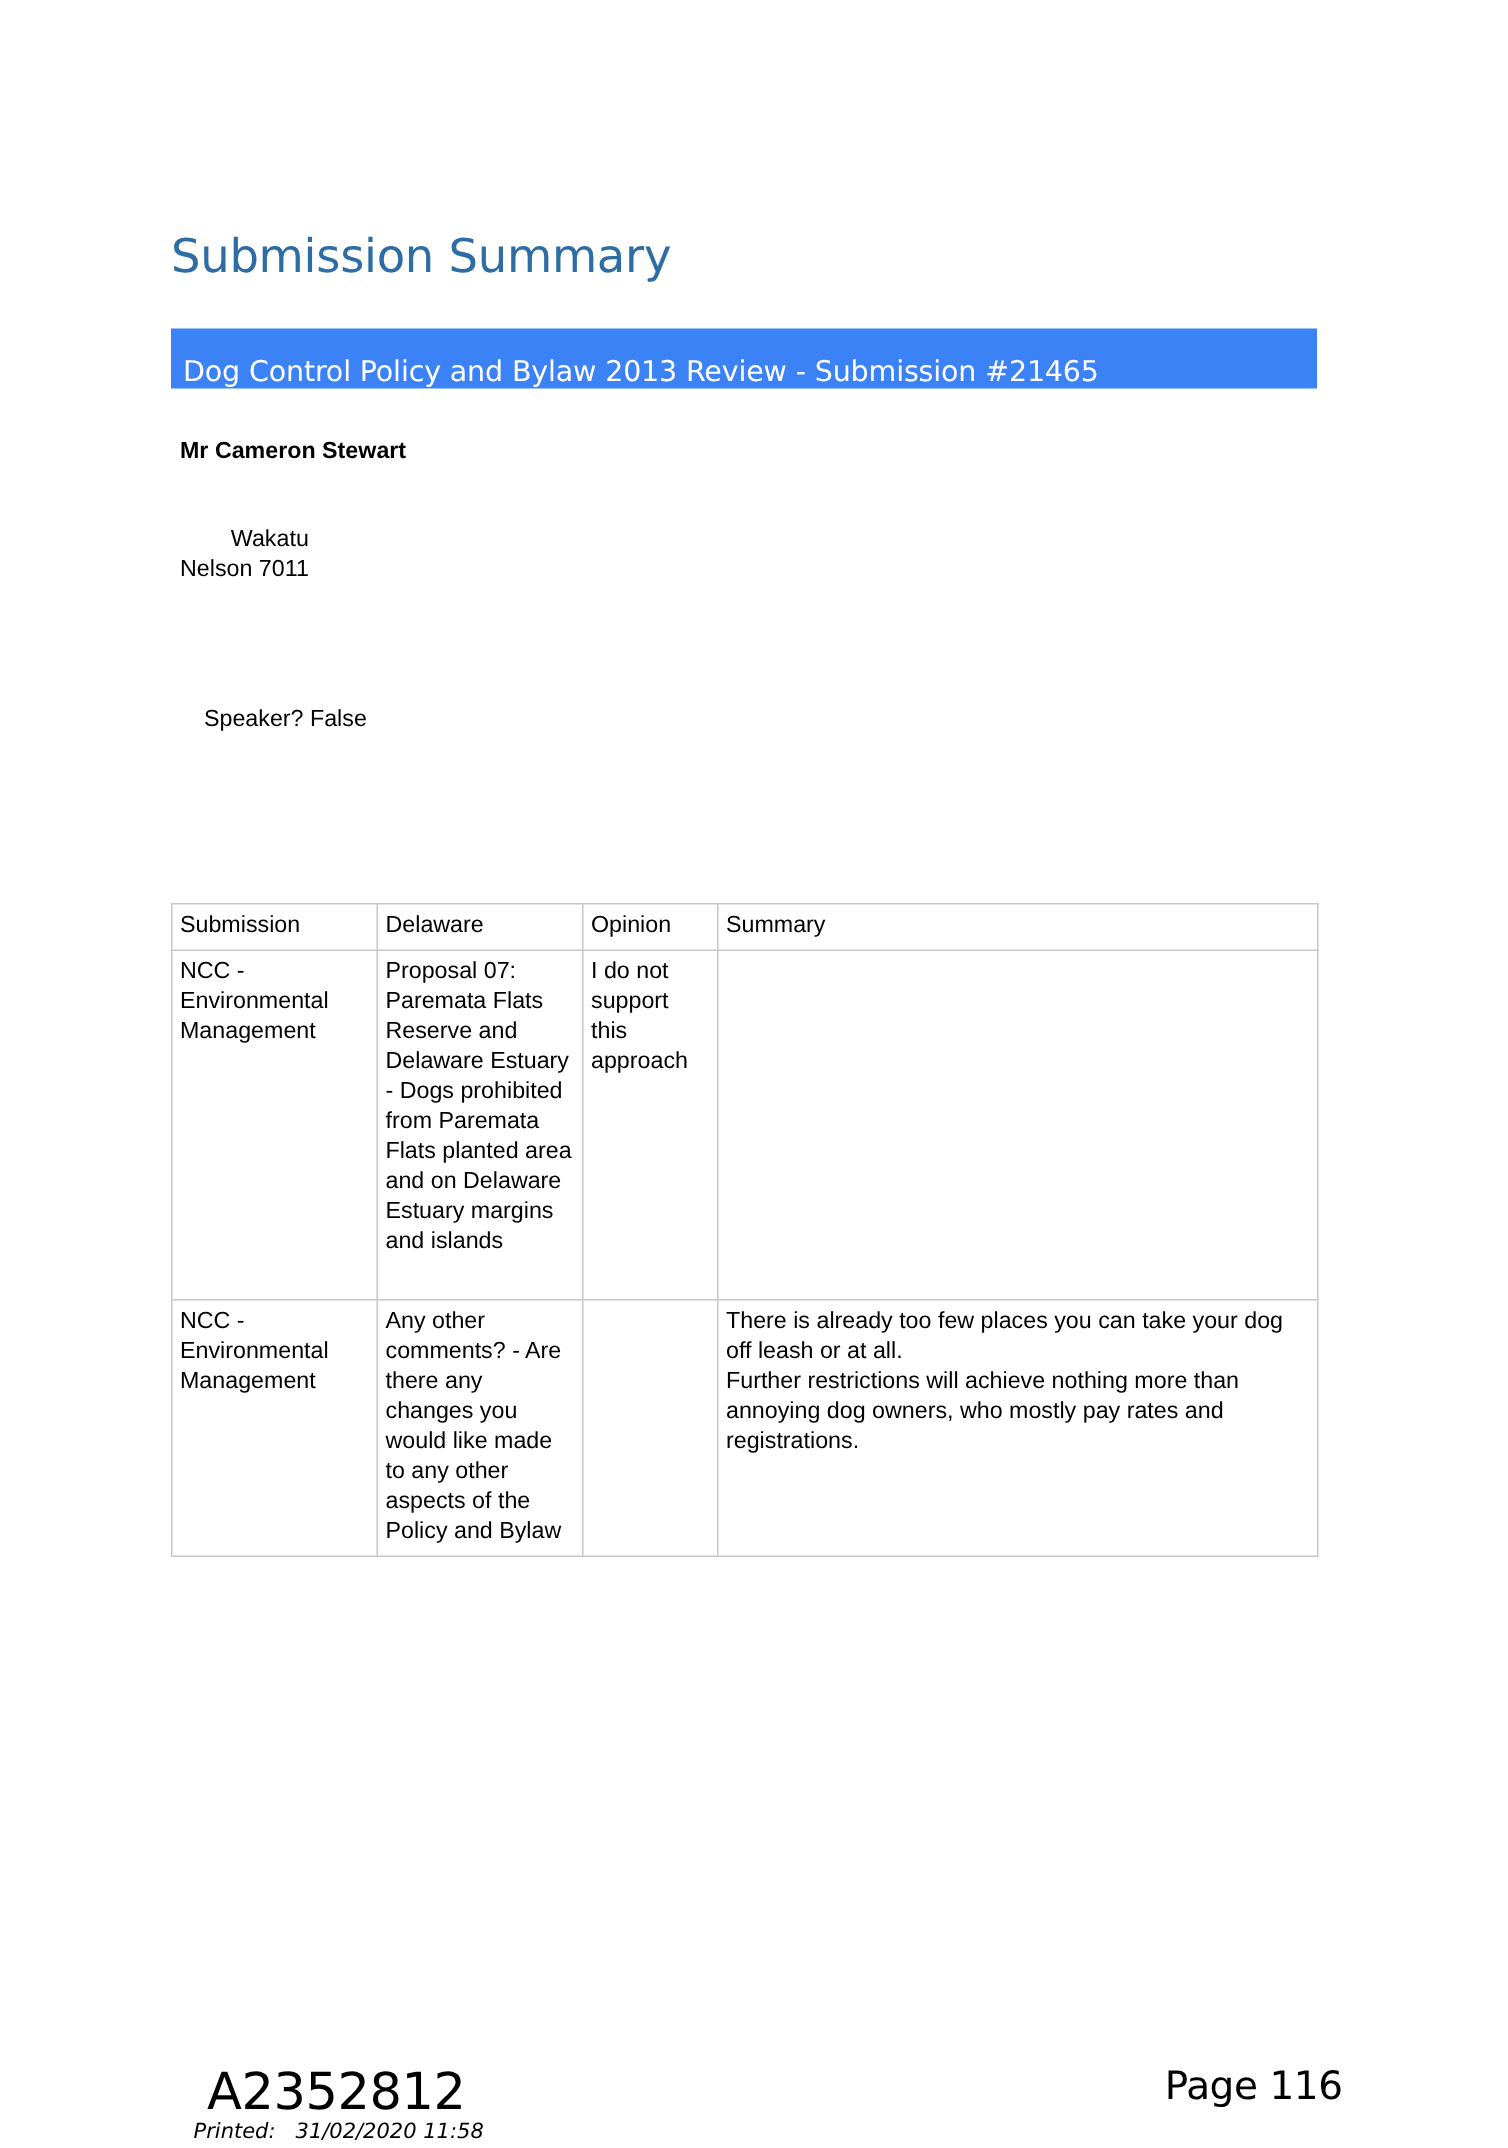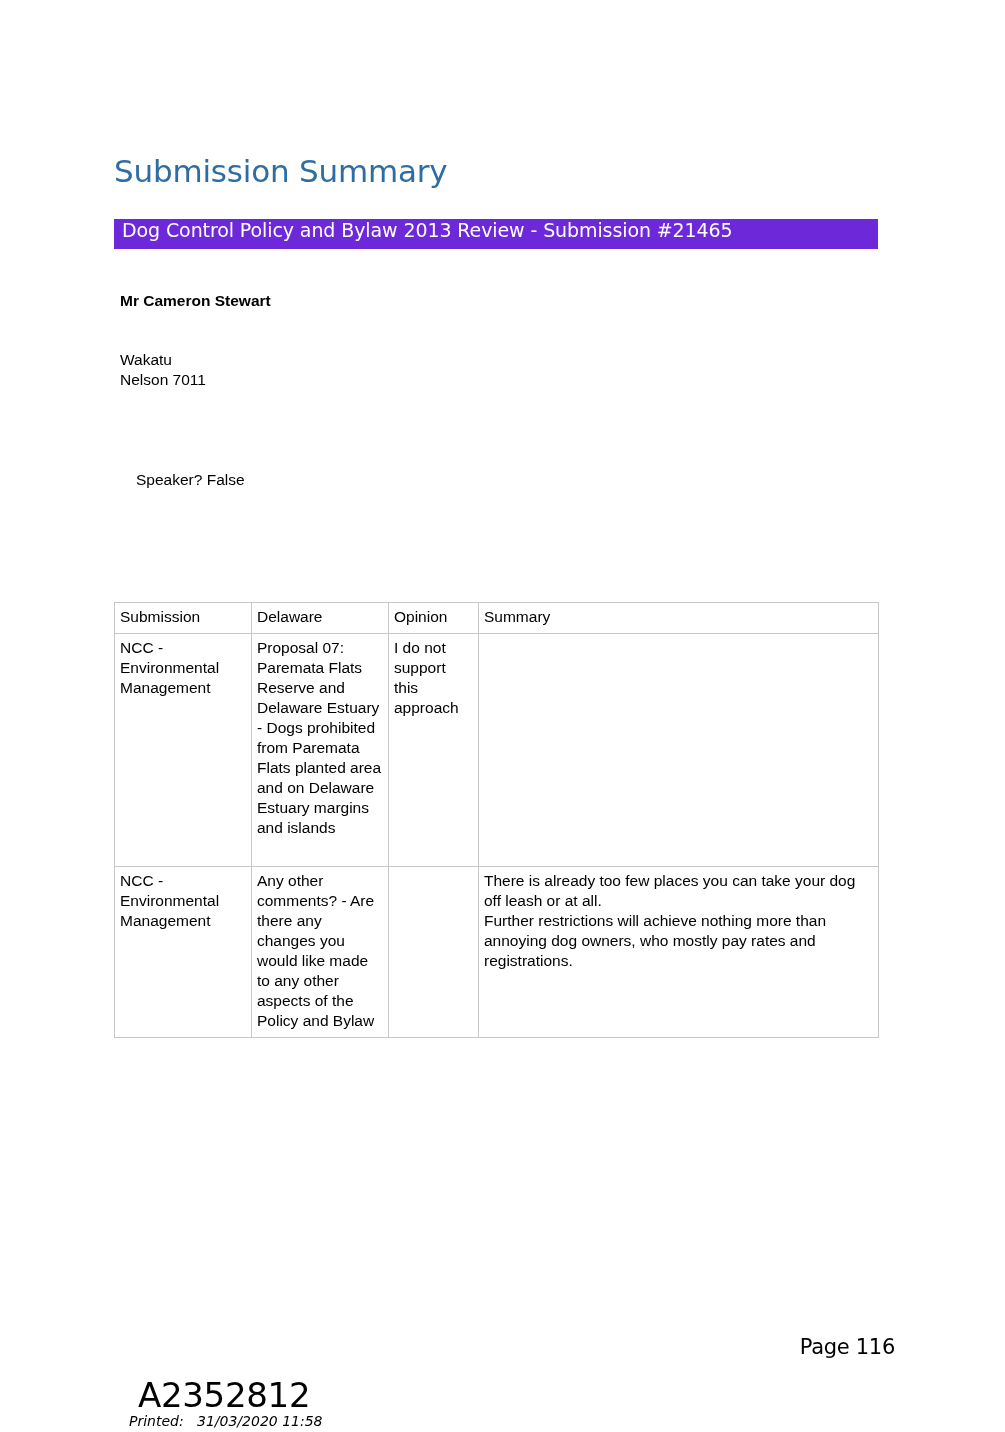--- a/index.html
+++ b/index.html
@@ -36,24 +36,24 @@
     line-height: 1.1;
     white-space: nowrap;
   }
 
   
   .banner {
     position: absolute;
     left: 114px;
     top: 219px;
     width: 764px;
-    height: 30px;
-    background: #6d28d9;
+    height: 40px;
+    background: #3b82f6;
     display: flex;
-    align-items: flex-start;
+    align-items: flex-end;
   }
   .banner-text {
     font-family: "DejaVu Sans", sans-serif;
     font-size: 19px;
     font-weight: 400;
     letter-spacing: -0.1px;
     color: #ffffff;
     padding-left: 8px;
     white-space: nowrap;
   }
@@ -70,20 +70,21 @@
   }
   .address-block {
     position: absolute;
     left: 120px;
     top: 350px;
     font-size: 15.5px;
     line-height: 20px;
   }
   .address-line {
     white-space: nowrap;
+    text-align: right;
   }
   .speaker-line {
     position: absolute;
     left: 120px;
     top: 470px;
     font-size: 15.5px;
     line-height: 20px;
     white-space: nowrap;
     margin-left: 16px;
   }
@@ -133,23 +134,23 @@
     font-family: "DejaVu Sans", sans-serif;
     font-size: 34px;
     letter-spacing: -0.3px;
     line-height: 1;
     white-space: nowrap;
     margin-left: 20px;
   }
   .footer-page {
     position: absolute;
     right: 110px;
-    top: 1337px;
-    font-family: "DejaVu Sans", sans-serif;
-    font-size: 21px;
+    top: 1378px;
+    font-family: "DejaVu Sans", sans-serif;
+    font-size: 26px;
     letter-spacing: -0.3px;
     line-height: 1;
     white-space: nowrap;
   }
   .footer-printed {
     position: absolute;
     left: 129px;
     top: 1414px;
     font-family: "DejaVu Sans", sans-serif;
     font-size: 14px;
@@ -207,15 +208,15 @@
         <td class="cell-summ">There is already too few places you can take your dog off leash or at all.
 Further restrictions will achieve nothing more than annoying dog owners, who mostly pay rates and registrations.</td>
       </tr>
     </tbody>
   </table>
 
   <div class="footer-docid">A2352812</div>
 
   <div class="footer-page">Page 116</div>
 
-  <div class="footer-printed">Printed:   31/03/2020 11:58</div>
+  <div class="footer-printed">Printed:   31/02/2020 11:58</div>
 
 </div>
 
 </body></html>

